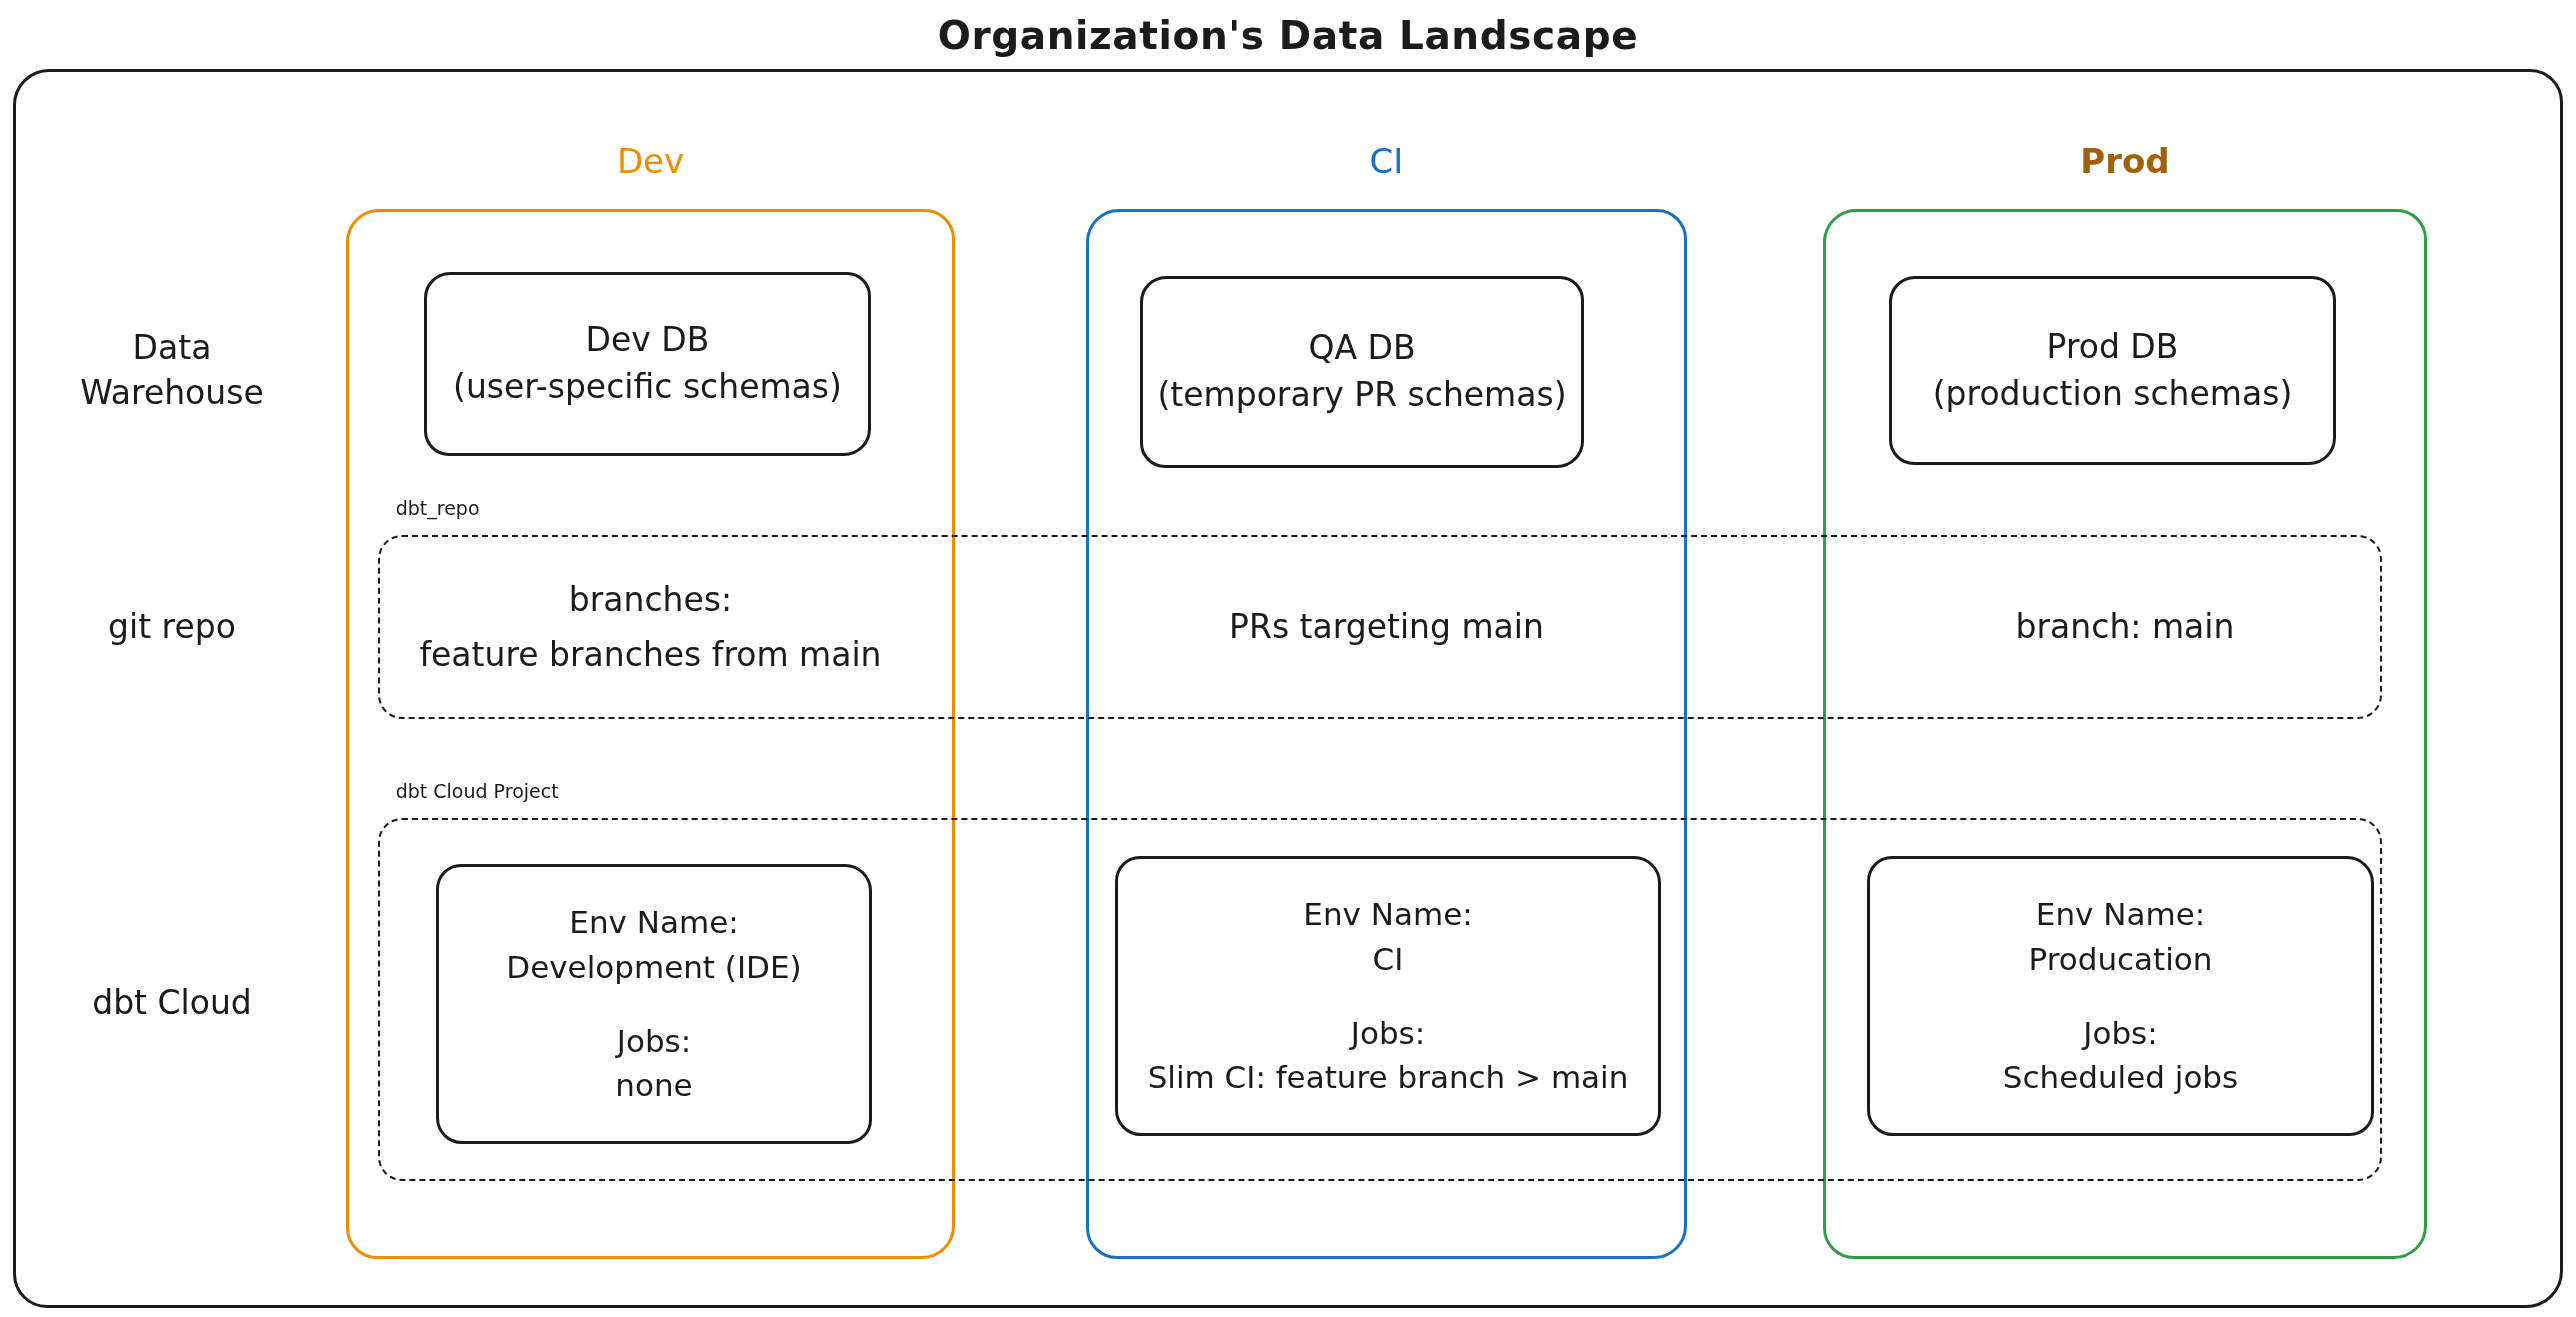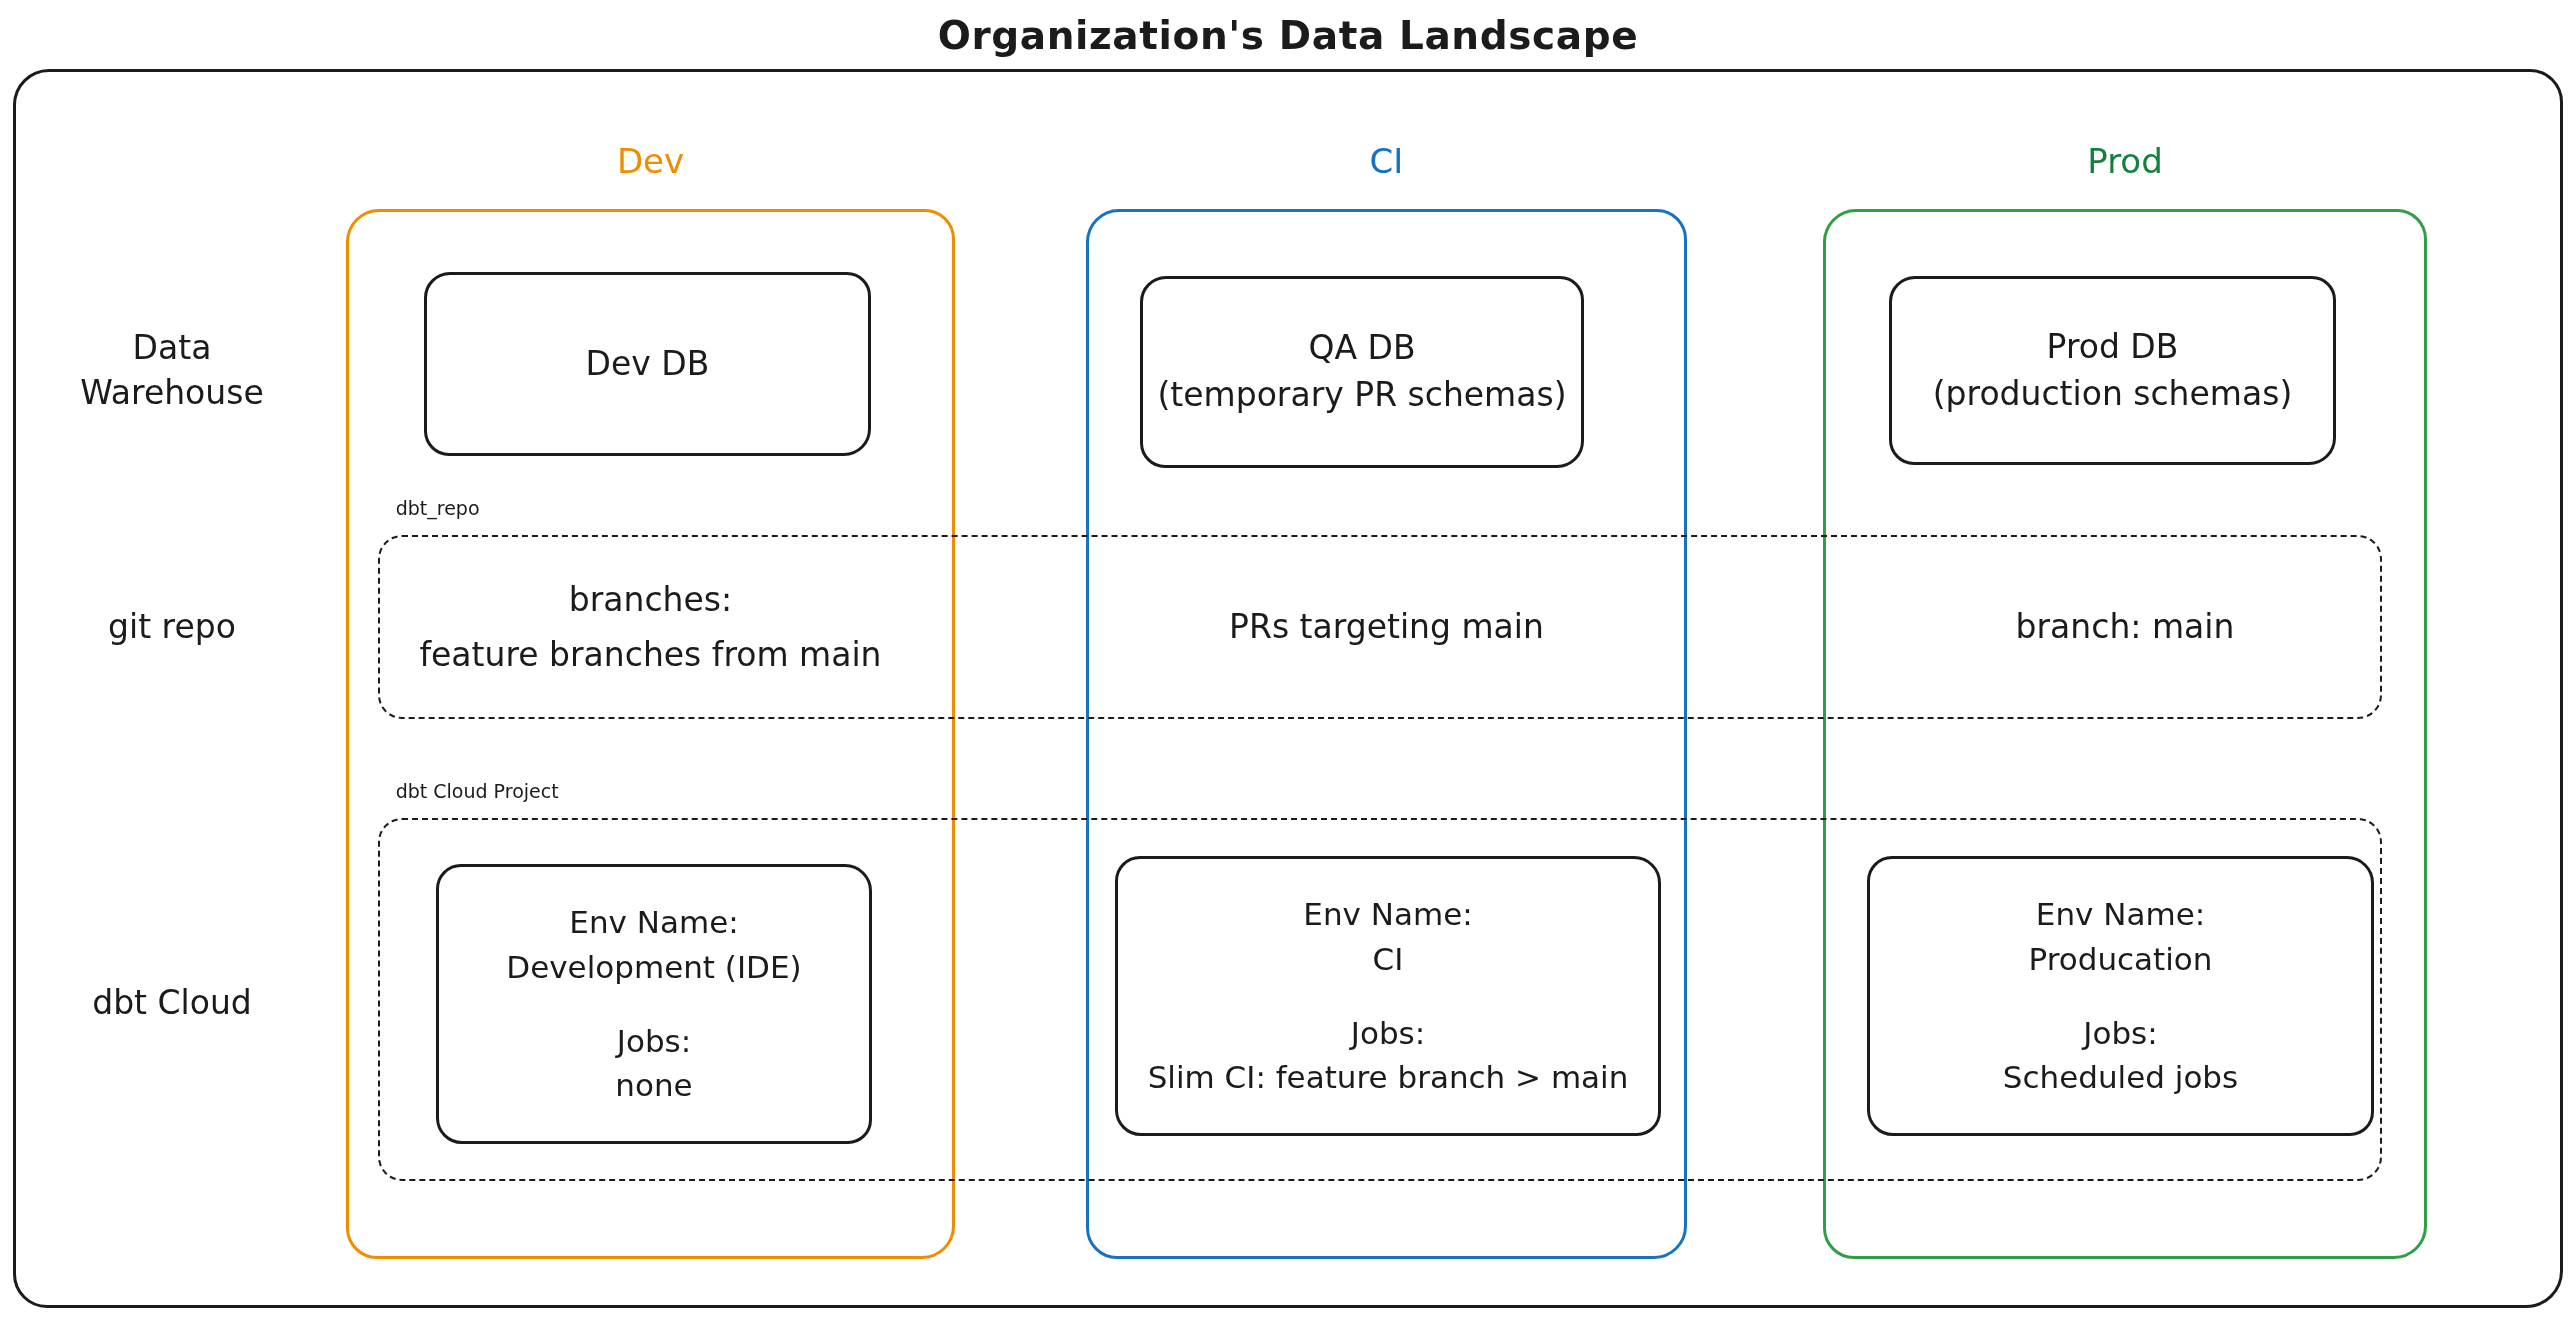--- a/index.html
+++ b/index.html
@@ -90,35 +90,36 @@
 <body>
 
 <div class="canvas">
 
   <div class="title">Organization's Data Landscape</div>
 
   <div class="outer"></div>
 
   <div class="col-header hdr-dev" style="color: rgb(240, 140, 0);">Dev</div>
   <div class="col-header hdr-ci" style="color: rgb(25, 113, 194);">CI</div>
-  <div class="col-header hdr-prod" style="color: #15803d;">Prod</div>
+  <div class="col-header hdr-prod" style="color: #a16207; font-weight: bold;">Prod</div>
 
   <div class="col-box col-dev" style="border-color: rgb(240, 140, 0);"></div>
   <div class="col-box col-ci" style="border-color: rgb(25, 113, 194);"></div>
   <div class="col-box col-prod" style="border-color: rgb(47, 158, 68);"></div>
 
   <div class="row-label row-warehouse">
     <div>Data</div>
     <div>Warehouse</div>
   </div>
   <div class="row-label row-git">git repo</div>
   <div class="row-label row-dbt">dbt Cloud</div>
 
   <div class="node db-dev">
     <div>Dev DB</div>
+    <div>(user-specific schemas)</div>
   </div>
   <div class="node db-ci">
     <div>QA DB</div>
     <div>(temporary PR schemas)</div>
   </div>
   <div class="node db-prod">
     <div>Prod DB</div>
     <div>(production schemas)</div>
   </div>
 

